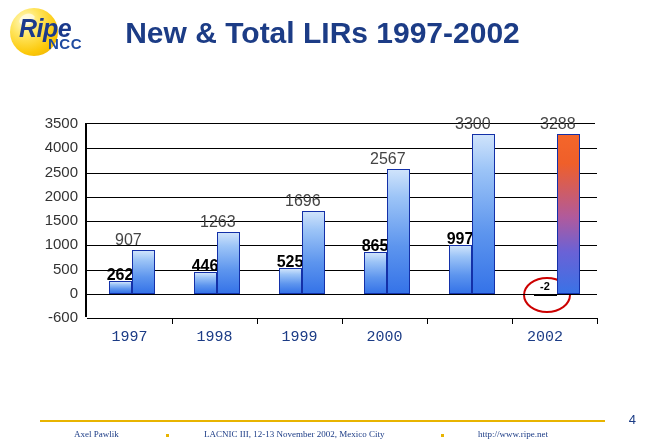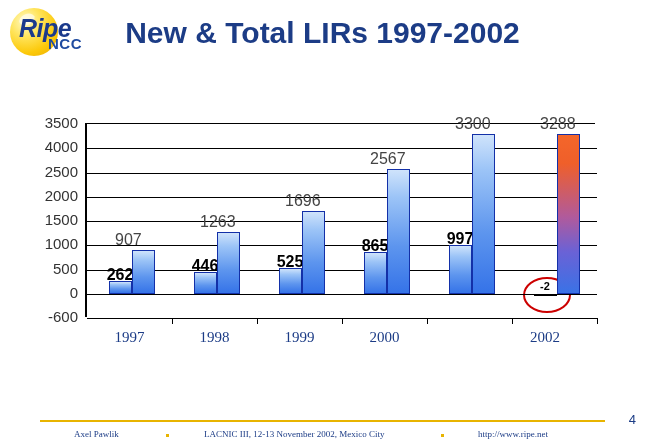--- a/index.html
+++ b/index.html
@@ -107,21 +107,21 @@
     position: absolute;
     top: 194px;
     width: 0; height: 6px;
     border-left: 1px solid #000;
   }
   .xtick-label {
     position: absolute;
     top: 206px;
     width: 80px;
     text-align: center;
-    font-family: Liberation Serif, serif;
+    font-family: Liberation Mono, monospace;
     font-size: 15px;
     color: #1c3c86;
     line-height: 1;
   }
 
   .bar {
     position: absolute;
     border: 1px solid #1330a8;
     box-sizing: border-box;
   }

